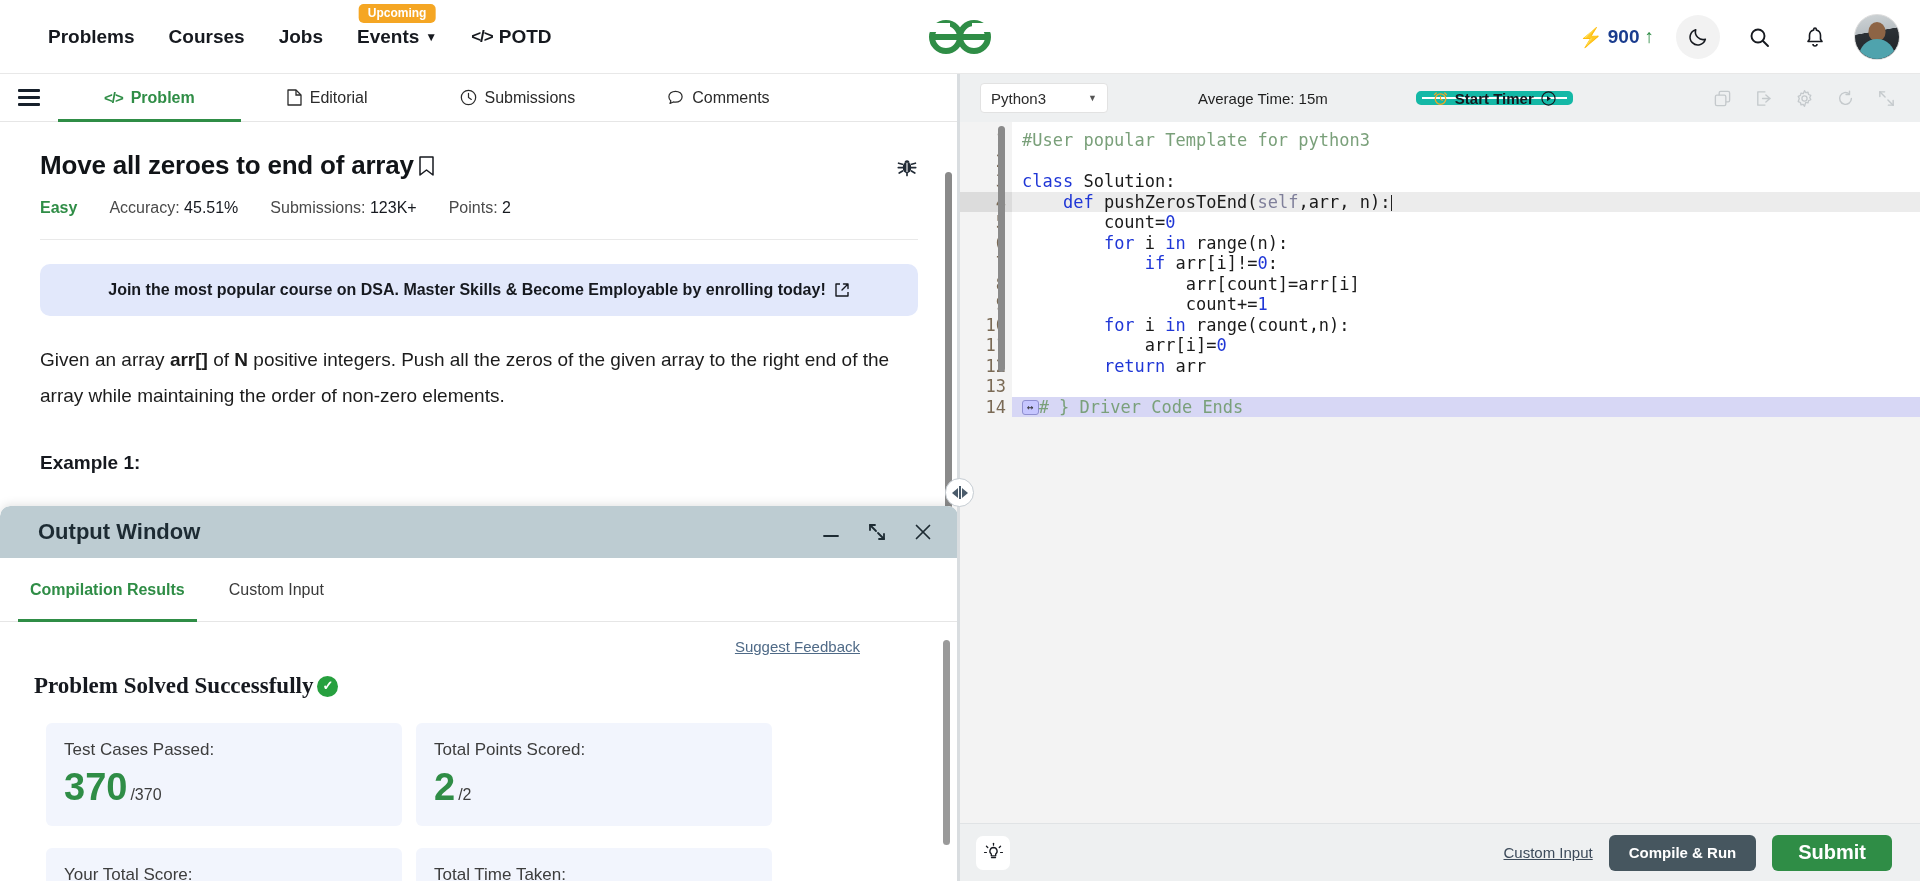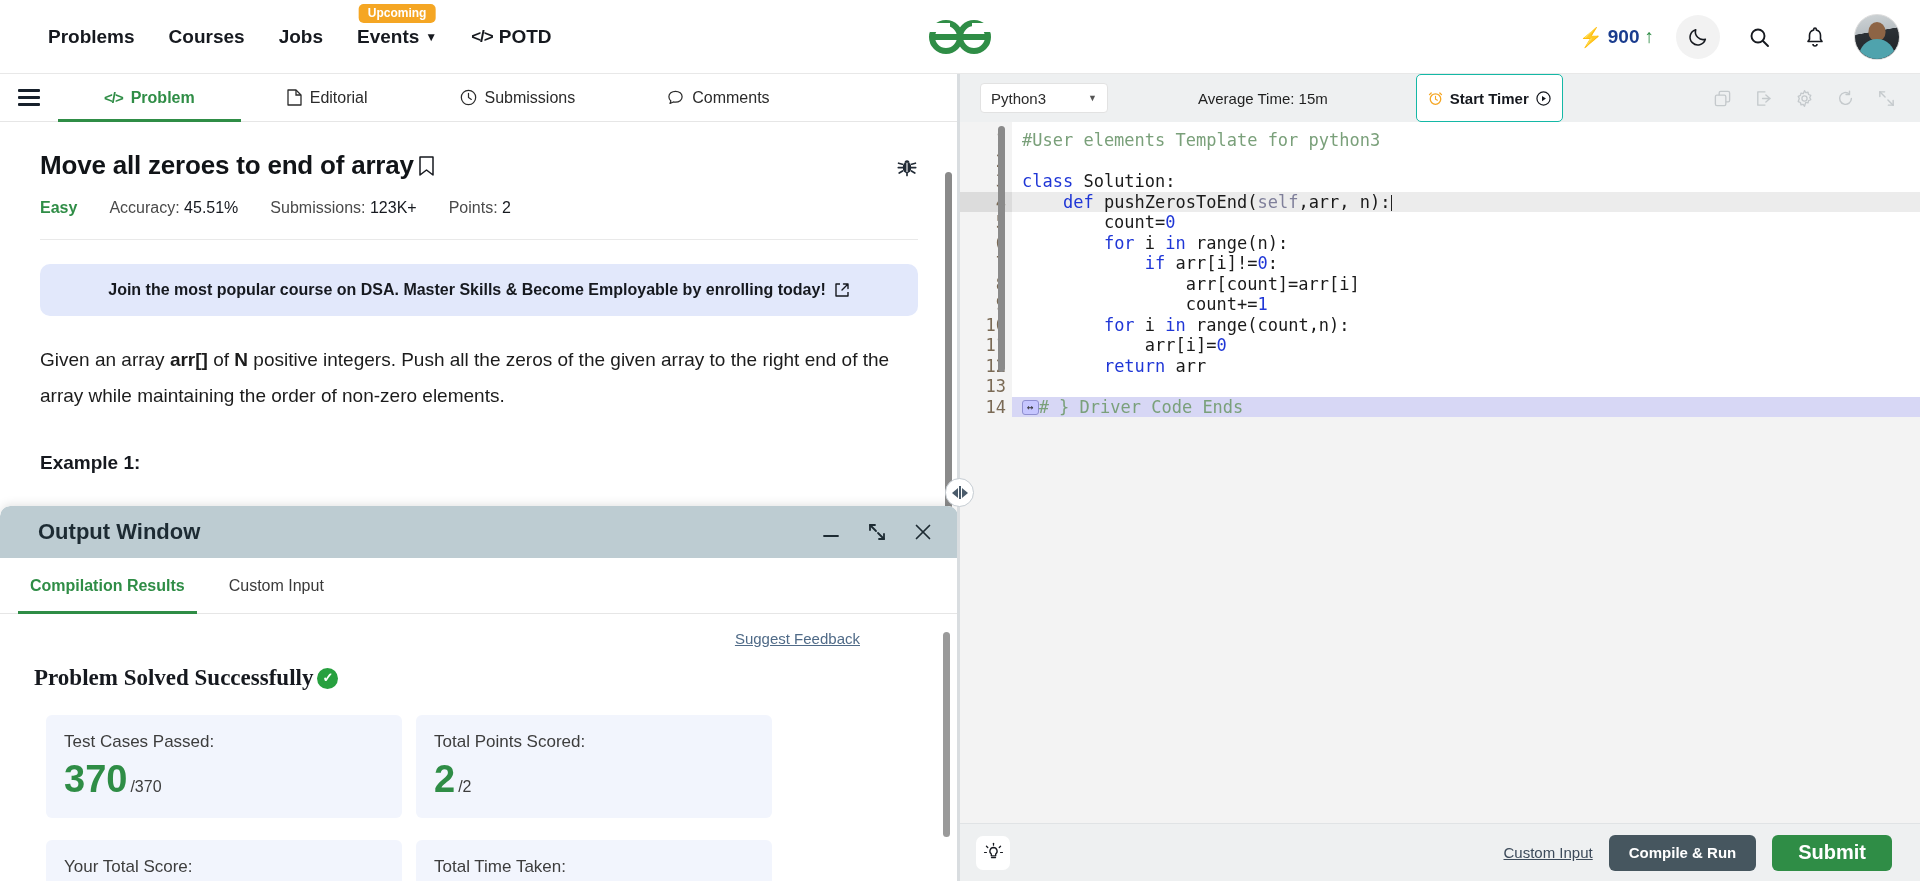--- a/index.html
+++ b/index.html
@@ -117,21 +117,21 @@
     background: #fff; border-radius: 10px 10px 0 0;
     box-shadow: 0 -2px 10px rgba(0,0,0,.10); overflow: hidden;
   }
   .ow-head {
     height: 52px; background: #bdccd2; display: flex; align-items: center;
     padding: 0 24px 0 38px; border-radius: 10px 10px 0 0;
   }
   .ow-title { font-size: 22px; font-weight: 700; color: #1d2b33; flex: 1; }
   .ow-actions { display: flex; align-items: center; gap: 24px; }
   .ow-btn { cursor: pointer; display: flex; align-items: center; justify-content: center; }
-  .ow-tabs { height: 56px; display: flex; align-items: stretch; border-bottom: 1px solid #e6e6e6; padding-left: 8px; }
+  .ow-tabs { height: 64px; display: flex; align-items: stretch; border-bottom: 1px solid #e6e6e6; padding-left: 8px; }
   .ow-tab {
     padding: 0 22px; display: flex; align-items: center; font-size: 16px;
     color: #3a3a3a; cursor: pointer; position: relative;
   }
   .ow-tab.active { color: #2f8d46; font-weight: 700; }
   .ow-tab.active::after { content:''; position:absolute; left:10px; right:10px; bottom:-1px; height:3px; background:#2f8d46; }
   .ow-content { position: relative; padding: 16px 40px 0 34px; height: 275px; overflow: hidden; }
   .feedback {
     text-align: right; font-size: 15px; color: #4f6a87; text-decoration: underline; cursor: pointer;
     margin-right: 58px;
@@ -177,21 +177,21 @@
     background: #eef0f1;
   }
   .lang-select {
     width: 128px; height: 30px; background: #fff; border: 1px solid #e2e2e2; border-radius: 4px;
     display: flex; align-items: center; justify-content: space-between; padding: 0 10px;
     font-size: 15px; color: #2b2b2b; cursor: pointer;
   }
   .lang-select .cd { font-size: 9px; color: #555; }
   .avg-time { margin-left: 90px; font-size: 15px; color: #1f1f1f; }
   .timer-btn {
-    margin-left: 88px; height: 48px; border: 1px solid #14b8a6; border-radius: 5px; background: #fff;
+    margin-left: 88px; height: 14px; border: 6px solid #14b8a6; border-radius: 5px; background: #fff;
     display: flex; align-items: center; gap: 7px; padding: 0 11px; font-size: 15px;
     font-weight: 700; color: #16191f; cursor: pointer;
   }
   .editor-icons { margin-left: auto; display: flex; align-items: center; gap: 22px; }
   .editor-icons .ei { cursor: pointer; display: flex; align-items: center; }
 
   .code-area { flex: 1; position: relative; background: #f3f3f3; overflow: hidden; }
   .code-table { display: flex; font-family: "DejaVu Sans Mono", monospace; font-size: 17px; }
   .gutter {
     width: 52px; text-align: right; padding: 8px 0 0 0; color: #7a6a55; background: #f3f3f3; user-select: none;
@@ -544,21 +544,21 @@
           <div class="gline">8</div>
           <div class="gline">9</div>
           <div class="gline"><span>10</span><span class="fold">▼</span></div>
           <div class="gline">11</div>
           <div class="gline">12</div>
           <div class="gline">13</div>
           <div class="gline"><span>14</span><span class="fold">▶</span></div>
         </div>
         <div class="code-col">
           <div class="code-scroll"></div>
-          <div class="cline"><span class="cm">#User elements Template for python3</span></div>
+          <div class="cline"><span class="cm">#User popular Template for python3</span></div>
           <div class="cline">&nbsp;</div>
           <div class="cline"><span class="k">class</span><span class="pl"> Solution:</span></div>
           <div class="cline hl"><span class="pl">    </span><span class="k">def</span><span class="pl"> pushZerosToEnd(</span><span class="sf">self</span><span class="pl">,arr, n):</span><span class="caret"></span></div>
           <div class="cline"><span class="pl">        count=</span><span class="num">0</span></div>
           <div class="cline"><span class="pl">        </span><span class="k">for</span><span class="pl"> i </span><span class="k">in</span><span class="pl"> range(n):</span></div>
           <div class="cline"><span class="pl">            </span><span class="k">if</span><span class="pl"> arr[i]!=</span><span class="num">0</span><span class="pl">:</span></div>
           <div class="cline"><span class="pl">                arr[count]=arr[i]</span></div>
           <div class="cline"><span class="pl">                count+=</span><span class="num">1</span></div>
           <div class="cline"><span class="pl">        </span><span class="k">for</span><span class="pl"> i </span><span class="k">in</span><span class="pl"> range(count,n):</span></div>
           <div class="cline"><span class="pl">            arr[i]=</span><span class="num">0</span></div>

